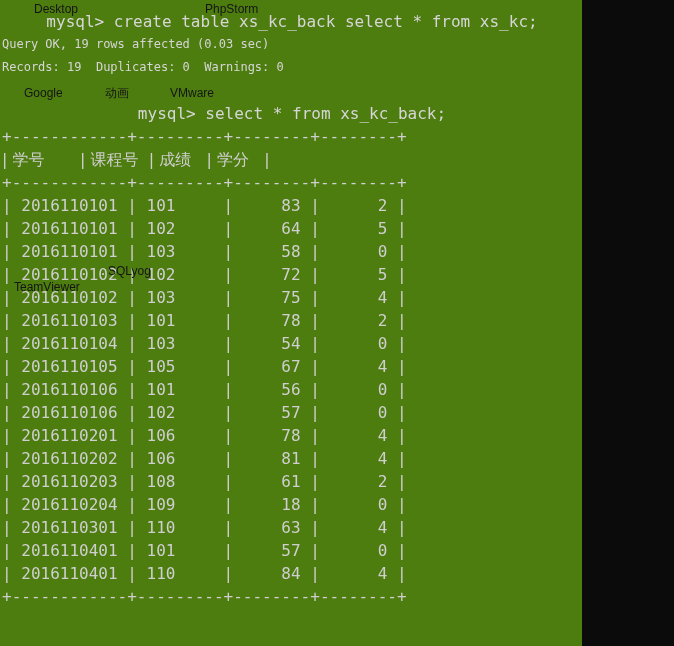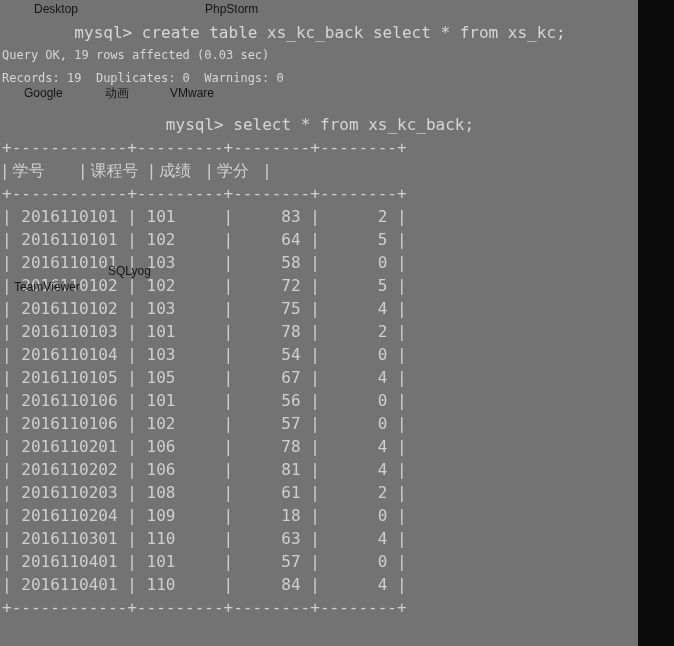--- a/index.html
+++ b/index.html
@@ -8,29 +8,29 @@
     background: #0b0b0b;
   }
   body {
     width: 674px;
     height: 646px;
     overflow: hidden;
     font-family: "DejaVu Sans Mono", "Liberation Mono", monospace;
   }
   #terminal {
     position: relative;
-    width: 638px;
+    width: 582px;
     height: 646px;
-    background: #737373;
+    background: #4d7c0f;
     color: #d6d6d6;
     font-family: "DejaVu Sans Mono", "Liberation Mono", monospace;
     font-size: 16px;
     line-height: 23px;
     letter-spacing: 0px;
-    padding: 21px 0 0 0;
+    padding: 10px 0 0 0;
     box-sizing: border-box;
   }
   .line {
     white-space: pre;
     height: 23px;
     line-height: 23px;
     font-size: 12px;
     padding-left: 2px;
     color: #d6d6d6;
   }

